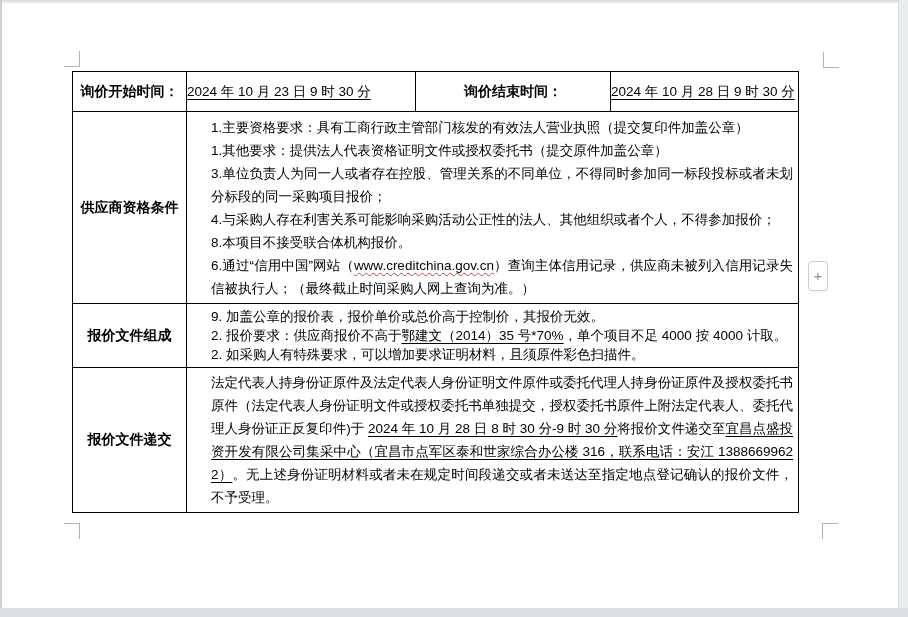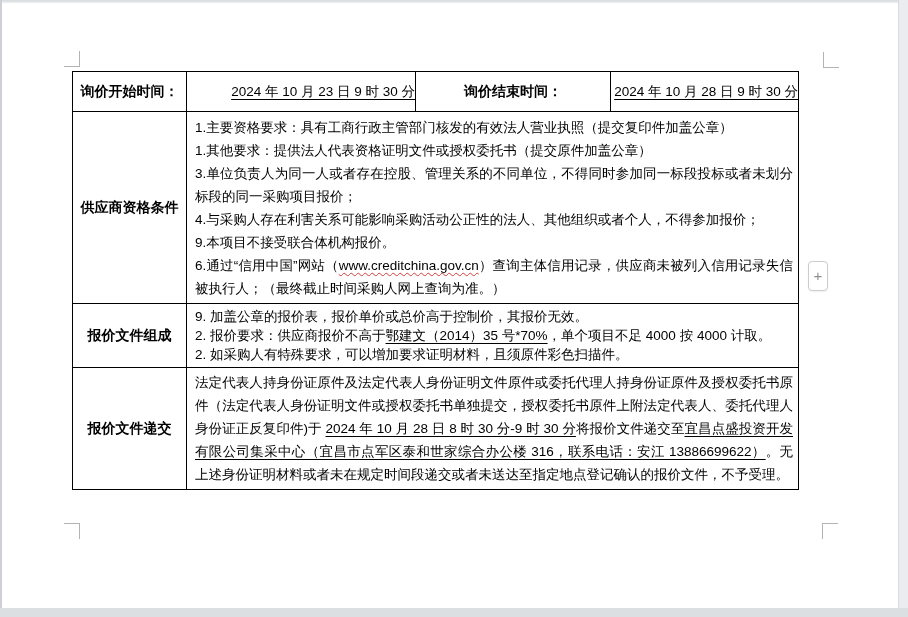--- a/index.html
+++ b/index.html
@@ -30,28 +30,28 @@
   .mark-br { left: 820px; top: 520px; border-left:  1px solid #b3b3b3; border-top:    1px solid #b3b3b3; }
 
   table.doc {
     position: absolute; left: 70px; top: 68px;
     width: 726px; border-collapse: collapse; table-layout: fixed;
     font-size: 13.5px; color: #000;
   }
   table.doc td { border: 1px solid #000; vertical-align: middle; }
 
   td.hd { font-weight: bold; text-align: center; font-size: 14px; }
-  td.val { text-align: right; }
+  td.val { text-align: left; }
   tr.r1 td { height: 40px; }
 
   td.content {
     padding: 3px 5px 3px 8px;
     text-align: justify;
   }
-  .para { word-break: break-all; text-align: justify; }
+  .para { word-break: break-all; text-align: justify; margin-left: 16px; }
   .lh23 .para { line-height: 23px; }
   .lh19 .para { line-height: 19px; }
 
   .u { text-decoration: underline; text-underline-offset: 3px; text-decoration-thickness: 1px; }
   .wavy {
     text-decoration: underline wavy #d43c3c;
     text-decoration-skip-ink: none;
     text-underline-offset: 2px;
     text-decoration-thickness: 1px;
   }
@@ -89,21 +89,21 @@
         <td class="hd">询价结束时间：</td>
         <td class="val"><span class="u">2024 年 10 月 28 日 9 时 30 分</span></td>
       </tr>
       <tr style="height:192px">
         <td class="hd">供应商资格条件</td>
         <td class="content lh23" colspan="3">
               <div class="para"><span>1.主要资格要求：具有工商行政主管部门核发的有效法人营业执照（提交复印件加盖公章）</span></div>
               <div class="para"><span>1.其他要求：提供法人代表资格证明文件或授权委托书（提交原件加盖公章）</span></div>
               <div class="para"><span>3.单位负责人为同一人或者存在控股、管理关系的不同单位，不得同时参加同一标段投标或者未划分标段的同一采购项目报价；</span></div>
               <div class="para"><span>4.与采购人存在利害关系可能影响采购活动公正性的法人、其他组织或者个人，不得参加报价；</span></div>
-              <div class="para"><span>9.本项目不接受联合体机构报价。</span></div>
+              <div class="para"><span>8.本项目不接受联合体机构报价。</span></div>
               <div class="para"><span>6.通过“信用中国”网站（</span><span class="wavy">www.creditchina.gov.cn</span><span>）查询主体信用记录，供应商未被列入信用记录失信被执行人；（最终截止时间采购人网上查询为准。）</span></div>
             </td>
       </tr>
       <tr style="height:60px">
         <td class="hd">报价文件组成</td>
         <td class="content lh19" colspan="3">
               <div class="para"><span>9. 加盖公章的报价表，报价单价或总价高于控制价，其报价无效。</span></div>
               <div class="para"><span>2. 报价要求：供应商报价不高于</span><span class="u">鄂建文（2014）35 号*70%</span><span>，单个项目不足 4000 按 4000 计取。</span></div>
               <div class="para"><span>2. 如采购人有特殊要求，可以增加要求证明材料，且须原件彩色扫描件。</span></div>
             </td>

